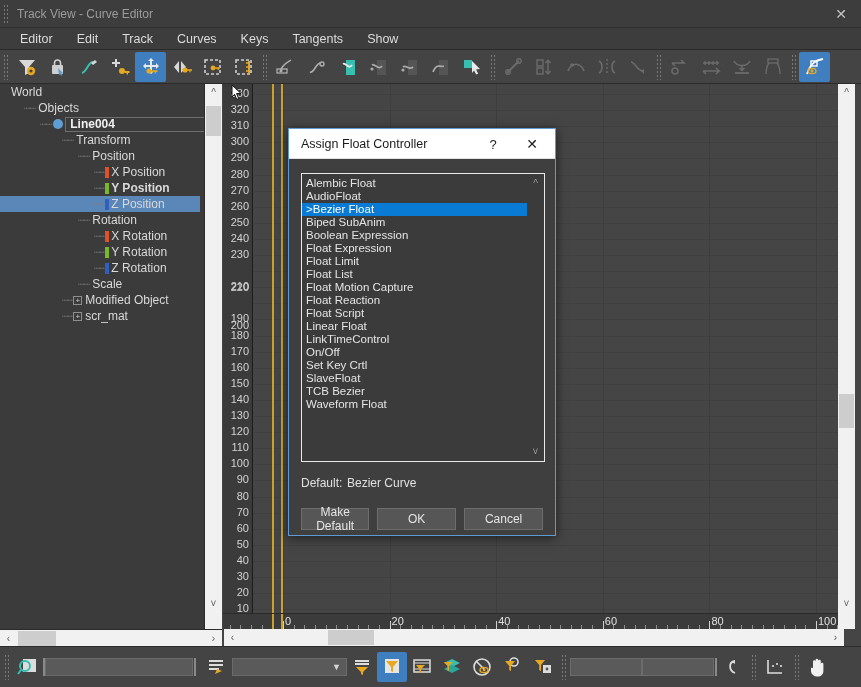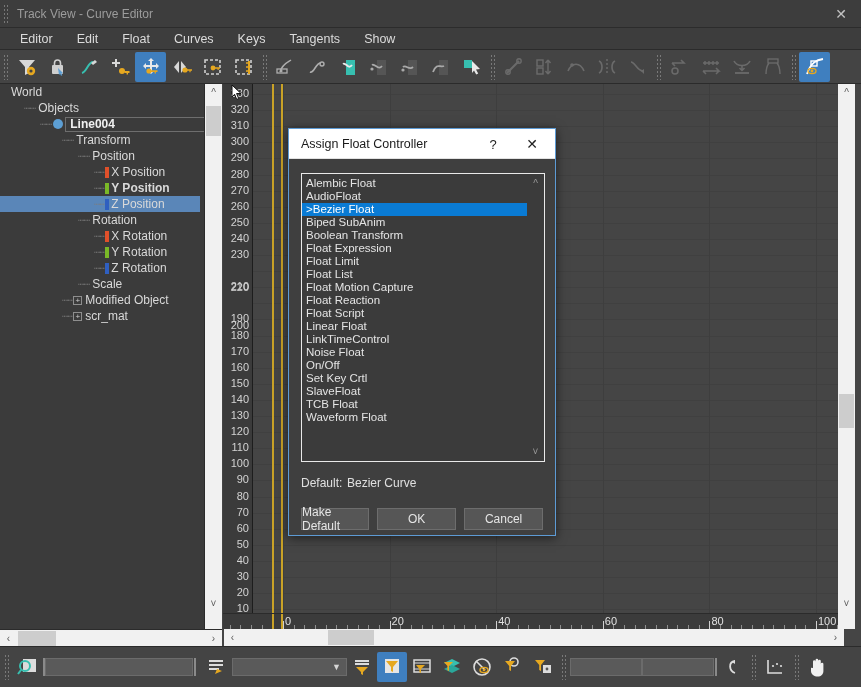--- a/index.html
+++ b/index.html
@@ -156,21 +156,21 @@
   #list { position:absolute; left:0; top:0; right:17px; bottom:0;
           overflow:hidden; padding:3px 0 0 0; }
   .li { height:13px; line-height:13px; padding:0 4px; font-size:11.5px; color:#e4e4e4; }
   .li.sel { background:#0a7bd4; color:#ffffff; }
   #list-sb { position:absolute; right:0; top:0; width:17px; bottom:0; background:#3b3b3b; }
   #list-sb .a { position:absolute; left:0; width:17px; height:17px;
                 display:flex; align-items:center; justify-content:center;
                 color:#9a9a9a; font-size:10px; }
   #dlg-default { margin-top:14px; font-size:12px; color:#e0e0e0; display:flex; }
   #dlg-default .lbl { width:46px; }
-  #dlg-buttons { margin-top:18px; display:flex; gap:8px; }
+  #dlg-buttons { margin-top:18px; display:flex; gap:8px;text-align:center; }
   .dbtn { height:22px; background:#565656; border:1px solid #6d6d6d;
           color:#e5e5e5; font-size:12px; display:flex;
           align-items:center; justify-content:center; }
   #btn-makedefault { width:71px; }
   #btn-ok { width:82px; }
   #btn-cancel { width:82px; }
 
   
   #cursor { position:absolute; left:231px; top:84px; width:12px; height:18px; }
 </style>
@@ -181,21 +181,21 @@
 
   <div id="titlebar">
     <div class="grip"></div>
     <span id="title-text">Track View - Curve Editor</span>
     <div id="title-close">✕</div>
   </div>
 
   <div id="menubar">
     <div class="menu-item">Editor</div>
     <div class="menu-item">Edit</div>
-    <div class="menu-item">Float</div>
+    <div class="menu-item">Track</div>
     <div class="menu-item">Curves</div>
     <div class="menu-item">Keys</div>
     <div class="menu-item">Tangents</div>
     <div class="menu-item">Show</div>
   </div>
 
   <div id="toolbar">
     <div class="tb-grip"></div>
 
     <div class="tbi">
@@ -728,34 +728,33 @@
       <div id="dlg-help">?</div>
       <div id="dlg-close">✕</div>
     </div>
     <div id="dlg-body">
       <div id="list-wrap">
         <div id="list">
             <div class="li">Alembic Float</div>
             <div class="li">AudioFloat</div>
             <div class="li sel">&gt;Bezier Float</div>
             <div class="li">Biped SubAnim</div>
-            <div class="li">Boolean Transform</div>
+            <div class="li">Boolean Expression</div>
             <div class="li">Float Expression</div>
             <div class="li">Float Limit</div>
             <div class="li">Float List</div>
             <div class="li">Float Motion Capture</div>
             <div class="li">Float Reaction</div>
             <div class="li">Float Script</div>
             <div class="li">Linear Float</div>
             <div class="li">LinkTimeControl</div>
-            <div class="li">Noise Float</div>
             <div class="li">On/Off</div>
             <div class="li">Set Key Crtl</div>
             <div class="li">SlaveFloat</div>
-            <div class="li">TCB Float</div>
+            <div class="li">TCB Bezier</div>
             <div class="li">Waveform Float</div>
           </div>
         <div id="list-sb">
           <div class="a" style="top:1px">^</div>
           <div class="a" style="bottom:1px">˅</div>
         </div>
       </div>
 
       <div id="dlg-default">
         <span class="lbl">Default:</span>

